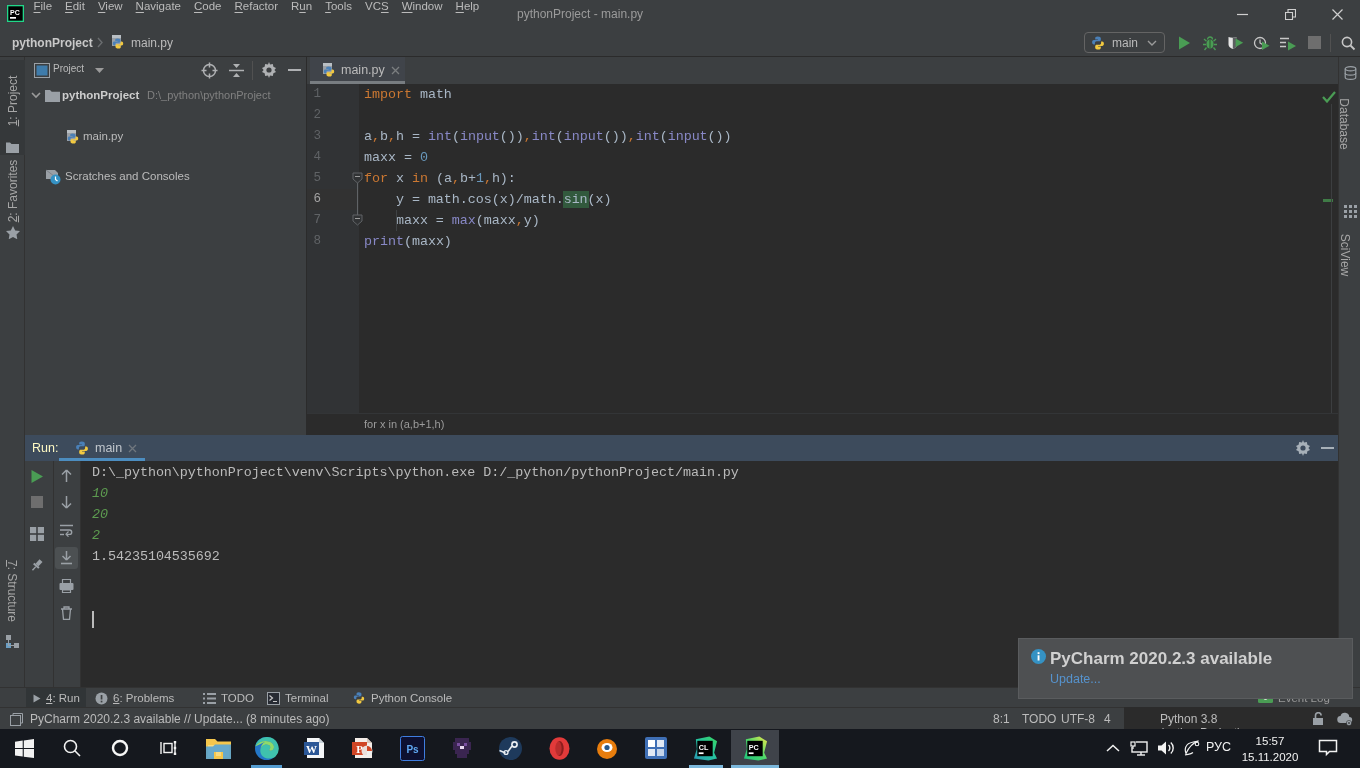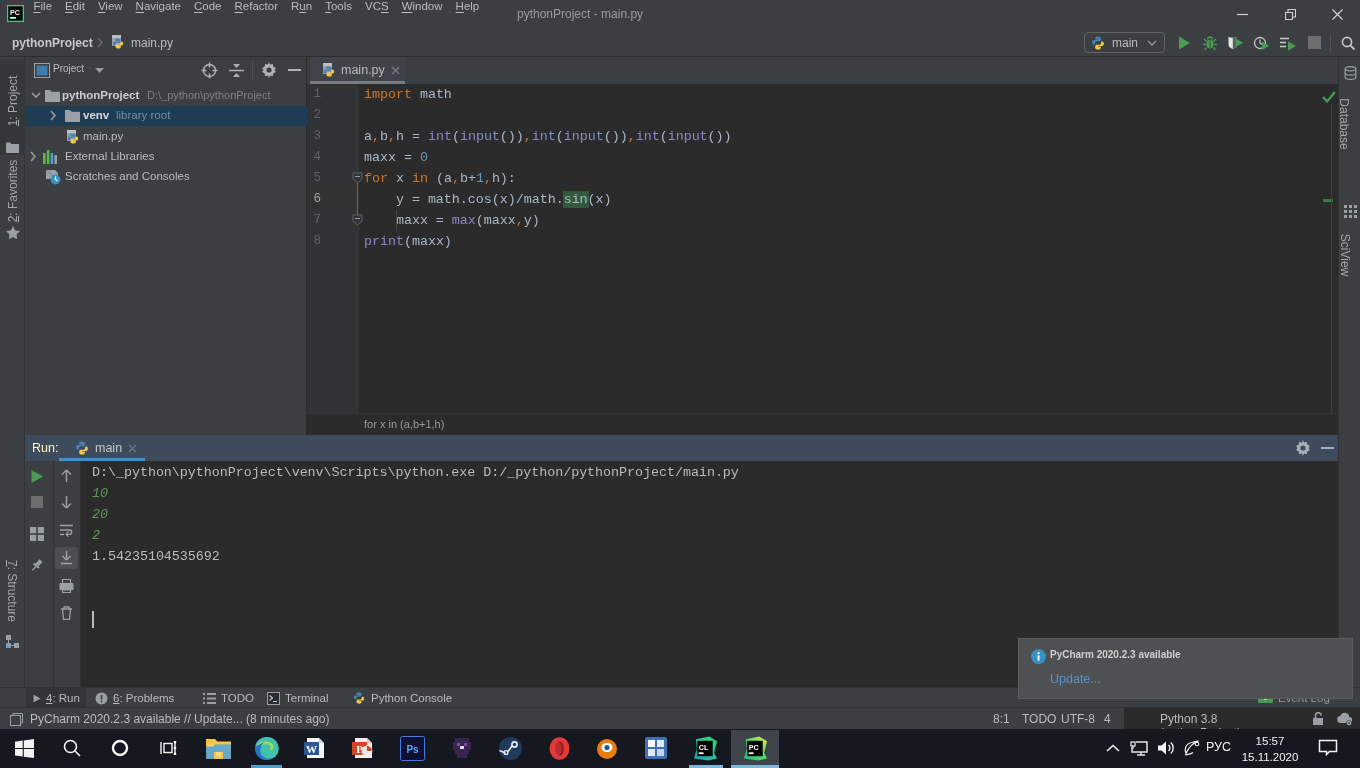--- a/index.html
+++ b/index.html
@@ -213,52 +213,28 @@
   <div class="trow" style="top:29px">
     <svg class="abs" style="left:6px;top:6px" width="10" height="7" viewBox="0 0 10 7">
         <path d="M1 1l4 4 4-4" fill="none" stroke="#9b9b9b" stroke-width="1.6"></path>
       </svg>
     <svg class="abs" style="left:20px;top:3px" width="15" height="13" viewBox="0 0 15 13">
         <path d="M0 1h5l1.7 1.8H15V13H0z" fill="#9aa0a6"></path>
       </svg>
     <span class="lab" style="left:37px;font-weight:bold;color:#cdcdcd">pythonProject</span>
     <span class="lab dim" style="left:122px">D:\_python\pythonProject</span>
   </div>
-  <div class="trow" style="top:49px;background:#1f3c57">
-    <svg class="abs" style="left:25px;top:4px" width="7" height="11" viewBox="0 0 7 11">
-        <path d="M1 1l4 4.5L1 10" fill="none" stroke="#9b9b9b" stroke-width="1.6"></path>
-      </svg>
-    <svg class="abs" style="left:40px;top:3px" width="15" height="13" viewBox="0 0 15 13">
-        <path d="M0 1h5l1.7 1.8H15V13H0z" fill="#9aa0a6"></path>
-      </svg>
-    <span class="lab" style="left:58px;font-weight:bold;color:#d8d8d8">venv</span>
-    <span class="lab" style="left:91px;color:#6e90ab">library root</span>
-  </div>
   <div class="trow" style="top:70px">
     <svg class="abs" style="left:40px;top:2px" width="16" height="16" viewBox="0 0 16 16">
       <rect x="2" y="1" width="9" height="11" fill="#9aa0a6"></rect>
         <rect x="2" y="1" width="9" height="3" fill="#b9bfc4"></rect>
       <path d="M7.5 4.5c-2 0-2.3.9-2.3 1.6v1h2.4v.5H4.3c-.8 0-1.5.6-1.5 1.9s.7 2 1.5 2h1v-1.2c0-.8.7-1.6 1.6-1.6h2.3c.7 0 1.3-.6 1.3-1.4V6.1c0-.8-.9-1.6-3-1.6z" fill="#4a80b8"></path>
       <path d="M8.5 14.5c2 0 2.3-.9 2.3-1.6v-1H8.4v-.5h3.3c.8 0 1.5-.6 1.5-1.9s-.7-2-1.5-2h-1v1.2c0 .8-.7 1.6-1.6 1.6H6.8c-.7 0-1.3.6-1.3 1.4v1.2c0 .8.9 1.6 3 1.6z" fill="#f2c940"></path>
     </svg>
     <span class="lab" style="left:58px">main.py</span>
-  </div>
-  <div class="trow" style="top:90px">
-    <svg class="abs" style="left:5px;top:4px" width="7" height="11" viewBox="0 0 7 11">
-        <path d="M1 1l4 4.5L1 10" fill="none" stroke="#9b9b9b" stroke-width="1.6"></path>
-      </svg>
-    <svg class="abs" style="left:18px;top:3px" width="14" height="14" viewBox="0 0 14 14">
-        <g>
-          <rect x="0" y="3" width="2.6" height="11" fill="#62b543"></rect>
-          <rect x="3.8" y="0" width="2.6" height="14" fill="#62b543"></rect>
-          <rect x="7.6" y="3" width="2.6" height="11" fill="#4a9edd"></rect>
-          <rect x="11.4" y="5" width="2.6" height="9" fill="#9aa0a6"></rect>
-        </g>
-      </svg>
-    <span class="lab" style="left:40px">External Libraries</span>
   </div>
   <div class="trow" style="top:110px">
     <svg class="abs" style="left:20px;top:2px" width="16" height="16" viewBox="0 0 16 16">
         <path d="M1 1h9l3 3v6H1z" fill="#9aa0a6"></path>
         <path d="M1 1l12 9" stroke="#7d8288" stroke-width="1"></path>
         <circle cx="10.5" cy="10.5" r="5" fill="#3592c4"></circle>
         <path d="M10.5 7.5v3l2 1.5" stroke="#fff" stroke-width="1.2" fill="none"></path>
       </svg>
     <span class="lab" style="left:40px">Scratches and Consoles</span>
   </div>
@@ -689,15 +665,15 @@
       <path d="M1.5 1.5h17v11h-7l-3 3v-3h-7z" fill="none" stroke="#f2f2f2" stroke-width="1.5"></path>
     </svg>
   </div>
 
 <div id="notif">
   <svg class="abs" style="left:12px;top:10px" width="15" height="15" viewBox="0 0 15 15">
       <circle cx="7.5" cy="7.5" r="7.5" fill="#3592c4"></circle>
       <rect x="6.6" y="6.3" width="1.9" height="5.2" fill="#fff"></rect>
       <rect x="6.6" y="3.2" width="1.9" height="1.9" fill="#fff"></rect>
     </svg>
-  <span class="abs" style="left:31px;top:10px;font-size:10px;font-weight:bold;color:#d0d0d0">PyCharm 2020.2.3 available</span>
+  <span class="abs" style="left:31px;top:10px;font-size:17px;font-weight:bold;color:#d0d0d0">PyCharm 2020.2.3 available</span>
   <span class="abs" style="left:31px;top:33px;font-size:12.5px;color:#5693ce">Update...</span>
 </div>
 
 </body></html>

